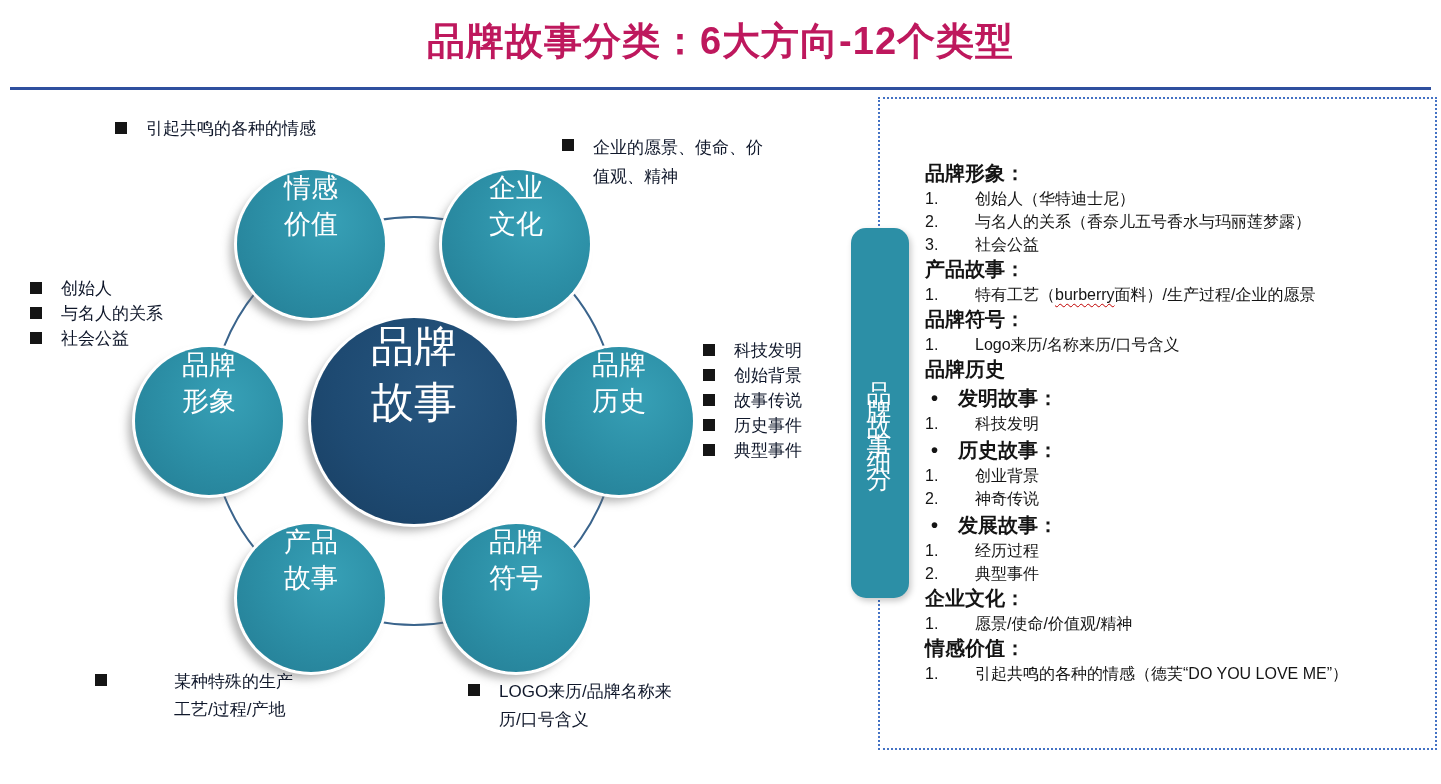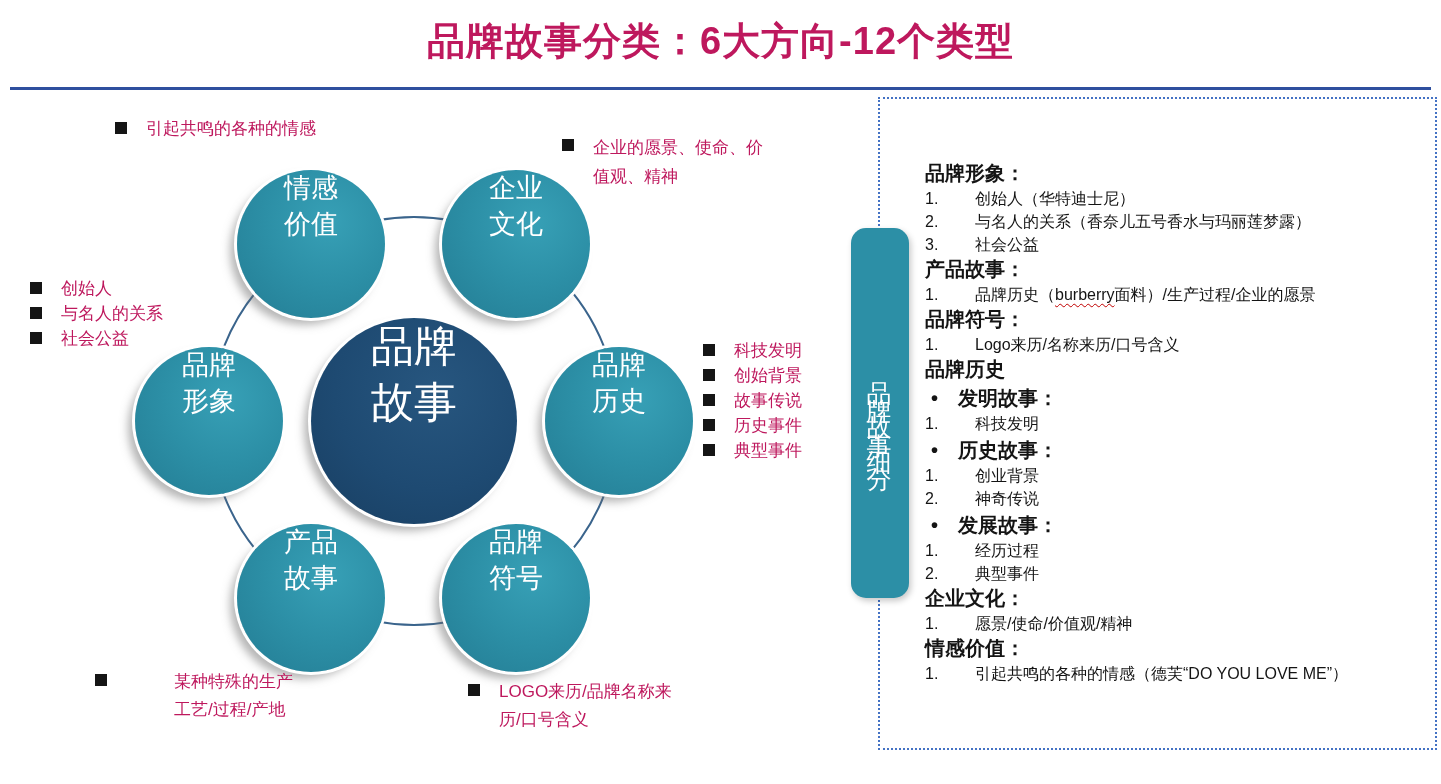--- a/index.html
+++ b/index.html
@@ -21,21 +21,21 @@
         box-shadow:0 0 0 3px #fff, -7px 7px 9px rgba(110,110,110,.5);
         color:#fff;display:flex;flex-direction:column;align-items:center;justify-content:flex-start;
         font-size:27px;line-height:36px;text-align:center;}
   .n-emotion{left:237px;top:170px;} .n-culture{left:442px;top:170px;}
   .n-history{left:545px;top:347px;} .n-symbol{left:442px;top:524px;}
   .n-product{left:237px;top:524px;} .n-image{left:135px;top:347px;}
   .center-node{left:311px;top:318px;width:206px;height:206px;font-size:43px;line-height:56px;
         background:radial-gradient(circle at 60% 35%, #27567F 0%, #1E4A72 55%, #183E61 100%);}
 
   
-  .ann{position:absolute;font-size:17px;line-height:25px;color:#be185d;}
+  .ann{position:absolute;font-size:17px;line-height:25px;color:#0f172a;}
   .ann-item{display:flex;align-items:flex-start;}
   .sq-bullet{width:12px;height:12px;background:#151515;margin:6px 19px 0 0;flex:none;}
   .nowrap{white-space:nowrap;}
   .a-emotion{left:115px;top:116px;}
   .a-culture{left:562px;top:133px;} .a-culture .ann-text{width:182px;line-height:29px;}
   .a-image{left:30px;top:276px;}
   .a-history{left:703px;top:338px;}
   .a-product{left:95px;top:668px;} .a-product .ann-text{width:134px;line-height:28px;margin-left:48px;}
   .a-symbol{left:468px;top:678px;} .a-symbol .ann-text{width:182px;line-height:28px;}
 
@@ -173,21 +173,21 @@
       <span class="p-num">2.</span>
       <span class="p-text">与名人的关系（香奈儿五号香水与玛丽莲梦露）</span>
     </div>
     <div class="p-item">
       <span class="p-num">3.</span>
       <span class="p-text">社会公益</span>
     </div>
     <div class="p-header">产品故事：</div>
     <div class="p-item">
       <span class="p-num">1.</span>
-      <span class="p-text"><span>品牌历史（</span><span class="sq">burberry</span><span>面料）/生产过程/企业的愿景</span></span>
+      <span class="p-text"><span>特有工艺（</span><span class="sq">burberry</span><span>面料）/生产过程/企业的愿景</span></span>
     </div>
     <div class="p-header">品牌符号：</div>
     <div class="p-item">
       <span class="p-num">1.</span>
       <span class="p-text">Logo来历/名称来历/口号含义</span>
     </div>
     <div class="p-header">品牌历史</div>
     <div class="p-bullet-row">
       <span class="p-dot">•</span>
       <span>发明故事：</span>

